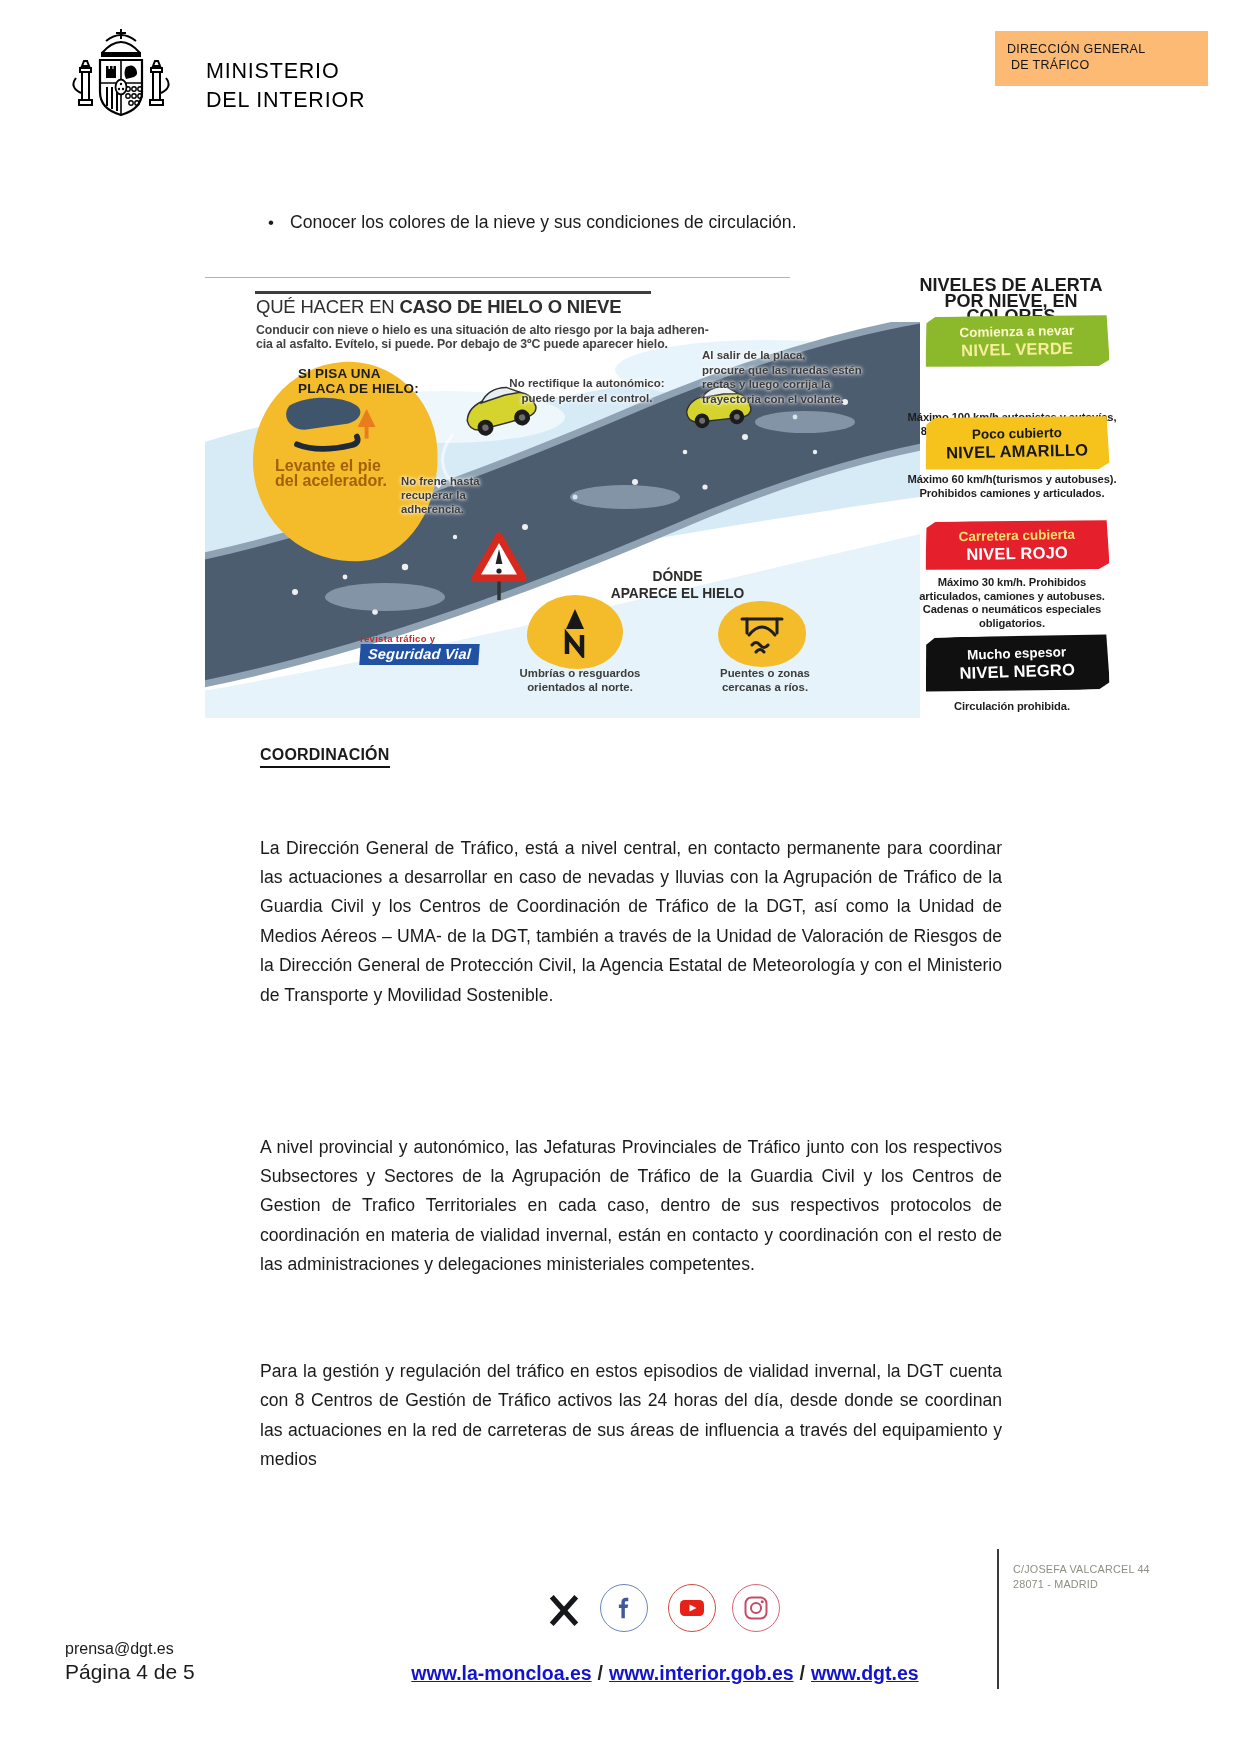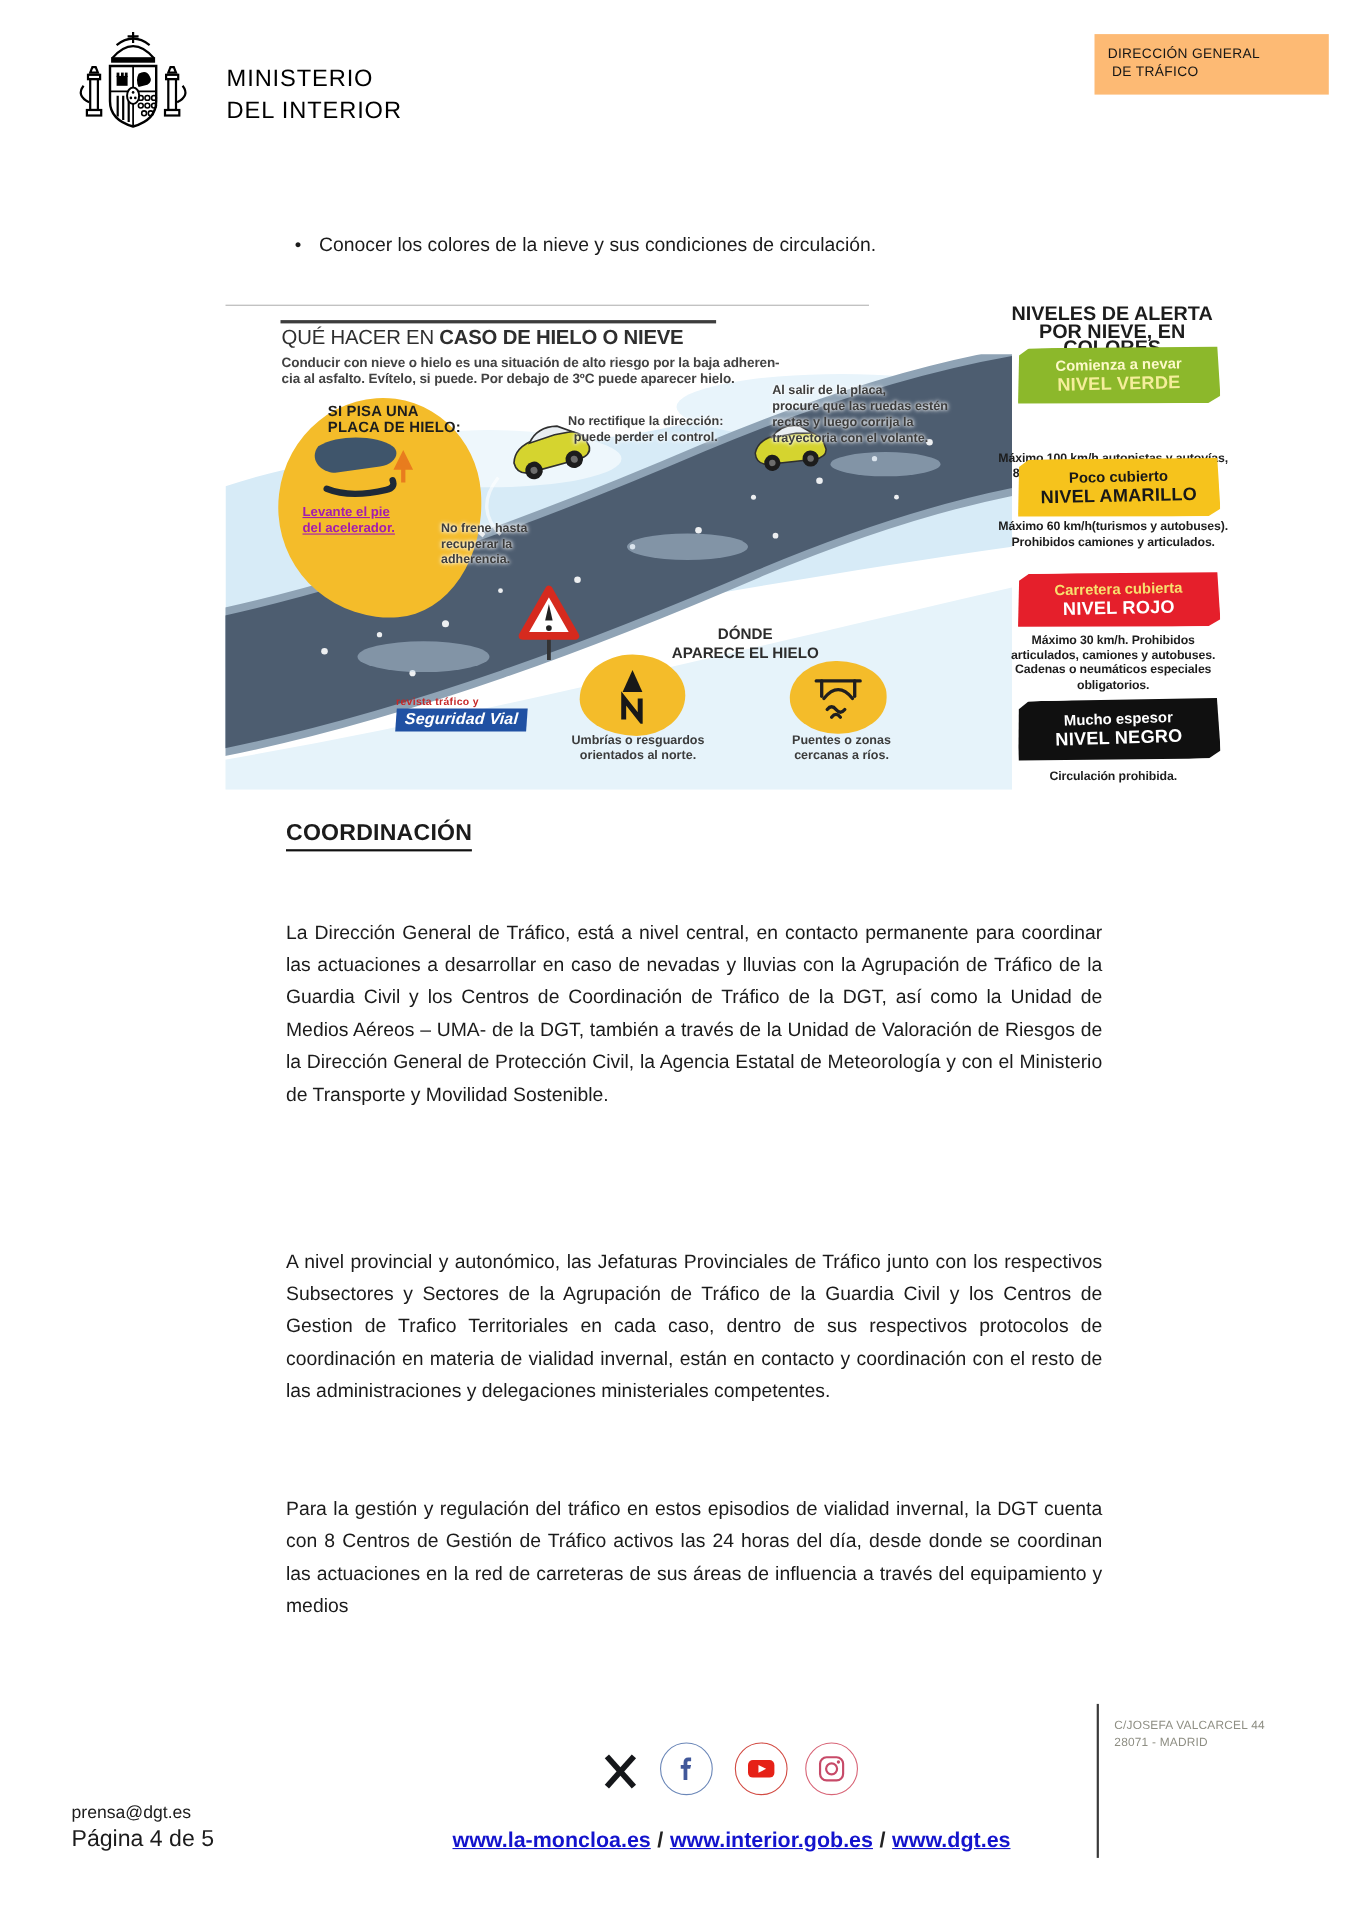--- a/index.html
+++ b/index.html
@@ -23,21 +23,21 @@
   .info .hairline{left:0;top:27px;width:585px;height:1px;background:#b3b3b3;}
   .info .rule{left:50px;top:41px;width:396px;height:2.5px;background:#3d3d3d;}
   .info-title{left:51px;top:46px;font-size:18.5px;letter-spacing:-.2px;color:#2e2e2e;white-space:nowrap;}
   .info-title .em{font-weight:800;}
   .intro-l{left:51px;font-size:12.3px;font-weight:700;color:#424242;letter-spacing:-.1px;white-space:nowrap;}
   .scene{left:0;top:72px;width:715px;height:396px;}
   .blob{background:#f4bc2a;}
   .blob-placa{left:48px;top:112px;width:185px;height:200px;border-radius:52% 48% 45% 55%/50% 46% 54% 50%;transform:rotate(-4deg);}
   .placa-title{left:93px;top:116px;font-size:13.5px;line-height:15px;font-weight:800;color:#1d1d1d;letter-spacing:.2px;white-space:nowrap;}
   .foot-icon{left:62px;top:146px;width:118px;height:58px;}
-  .placa-caption{left:70px;top:208px;font-size:12px;line-height:15px;font-weight:700;color:#a21caf;text-decoration:underline;}
+  .placa-caption{left:70px;top:208px;font-size:16px;line-height:15px;font-weight:700;color:#a16207;}
   .ann{font-weight:700;color:#3d3d3d;text-shadow:0 0 3px #fff,0 0 5px #fff;}
   .ann-nofrene{left:196px;top:224px;font-size:11.3px;line-height:14px;}
   .ann-norect{left:292px;top:126px;width:180px;text-align:center;font-size:11.5px;line-height:14.5px;}
   .ann-alsalir{left:497px;top:98px;width:170px;font-size:11.5px;line-height:14.5px;}
   .donde{left:390px;top:318px;width:165px;text-align:center;font-size:13.8px;line-height:17px;font-weight:800;color:#2c2c2c;}
   .blob-compass{left:322px;top:345px;width:96px;height:74px;border-radius:50% 50% 46% 54%/55% 50% 50% 45%;display:flex;align-items:center;justify-content:center;}
   .blob-bridge{left:513px;top:351px;width:88px;height:66px;border-radius:48% 52% 50% 50%/52% 48% 50% 50%;display:flex;align-items:center;justify-content:center;}
   .cap-sm{font-size:11.4px;line-height:14px;font-weight:700;color:#3c3c3c;text-align:center;}
   .cap-umbrias{left:300px;top:416px;width:150px;}
   .cap-puentes{left:495px;top:416px;width:130px;}
@@ -53,21 +53,21 @@
   .banner .b-label{font-size:13.5px;font-weight:700;line-height:1.15;}
   .banner .b-name{font-size:16.5px;font-weight:800;letter-spacing:.2px;line-height:1.15;}
   .banner-verde{top:65px;height:53px;}
   .banner-amarillo{top:166px;height:55px;}
   .banner-rojo{top:270px;height:51px;}
   .banner-negro{top:385px;height:57px;transform:rotate(-1.8deg);}
   .panel-caption{left:702px;width:210px;text-align:center;font-size:11.2px;font-weight:700;line-height:13.6px;color:#1d1d1d;letter-spacing:-.1px;}
   .pc1{top:121px;margin-top:40px;} .pc2{top:223px;} .pc3{top:326px;} .pc4{top:450px;}
 
   
-  .coord-heading{left:260px;top:746px;font-size:21px;font-weight:700;letter-spacing:.2px;
+  .coord-heading{left:260px;top:746px;font-size:16px;font-weight:700;letter-spacing:.2px;
                  border-bottom:2.5px solid #111;padding-bottom:2px;}
   .para{left:260px;width:742px;font-size:17.6px;line-height:29.4px;text-align:justify;color:#1b1b1b;}
   .p1{top:816px;} .p2{top:1115px;} .p3{top:1333px;margin-top:24px;}
 
   
   .email{left:65px;top:1592px;font-size:16px;margin-top:48px;}
   .page-num{left:65px;top:1660px;font-size:21px;}
   .links{left:290px;top:1662px;width:750px;text-align:center;font-size:19.5px;font-weight:700;}
   .links a{color:#1313cd;text-decoration:underline;cursor:pointer;}
   .links .sep{color:#222;margin:0 6px;}
@@ -231,21 +231,21 @@
       <div>Levante el pie</div>
       <div>del acelerador.</div>
     </div>
 
     <div class="abs ann ann-nofrene">
       <div>No frene hasta</div>
       <div>recuperar la</div>
       <div>adherencia.</div>
     </div>
     <div class="abs ann ann-norect">
-      <div>No rectifique la dirección:</div>
+      <div>No rectifique la autonómico:</div>
       <div>puede perder el control.</div>
     </div>
     <div class="abs ann ann-alsalir">
       <div>Al salir de la placa,</div>
       <div>procure que las ruedas estén</div>
       <div>rectas y luego corrija la</div>
       <div>trayectoria con el volante.</div>
     </div>
 
     <div class="abs donde">

